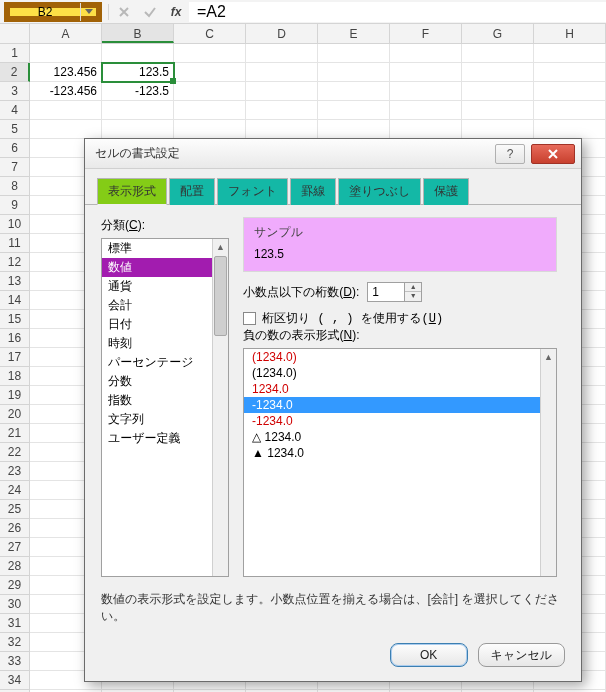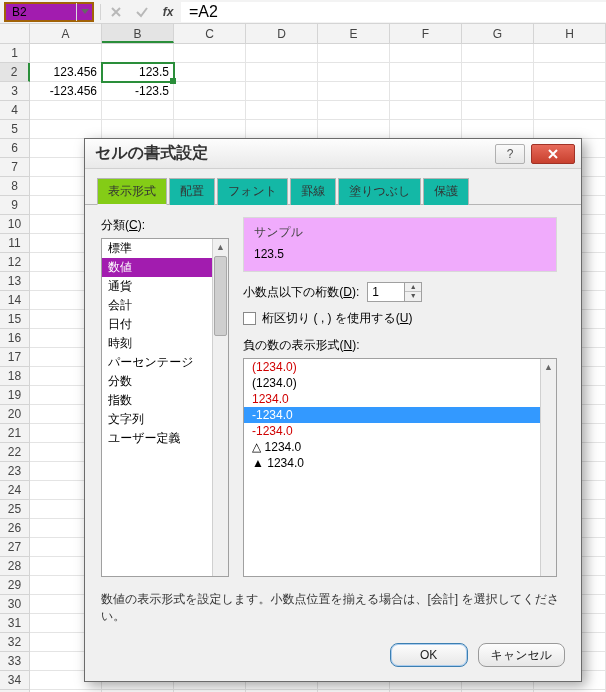--- a/index.html
+++ b/index.html
@@ -18,24 +18,25 @@
   .top-bar {
     height: 24px;
     display: flex;
     align-items: center;
     border-bottom: 1px solid #d4d4d4;
     background: #f3f3f3;
   }
   .name-box-wrap {
     display: flex;
     align-items: center;
-    border: 2px solid #a16207;
-    background: #a21caf;
+    border: 6px solid #a16207;
+    background: #fde047;
     height: 20px;
     margin: 0 4px;
+    text-align: center;
   }
   .name-box {
     width: 70px;
     padding: 0 6px;
     height: 18px;
     line-height: 18px;
   }
   .name-dd {
     width: 16px; height: 18px;
     border-left: 1px solid #dcdcdc;
@@ -102,21 +103,21 @@
     box-shadow:4px 4px 12px rgba(0,0,0,.35);
     display:flex; flex-direction:column;
   }
   .titlebar {
     height:30px;
     background:linear-gradient(#fdfdfd,#e9e9e9);
     border-bottom:1px solid #d0d0d0;
     display:flex; align-items:center;
     padding-left:10px;
   }
-  .titlebar .title { flex:1; font-size:16px; color:#333;font-weight:bold;}
+  .titlebar .title { flex:1; font-size:12px; color:#333;}
   .tb-btn {
     width:30px; height:20px;
     border:1px solid #b0b0b0;
     margin-right:6px;
     display:flex;align-items:center;justify-content:center;
     border-radius:2px;
     background:linear-gradient(#fafafa,#e6e6e6);
     color:#555;
     font-size:12px;
   }
@@ -185,21 +186,21 @@
     margin-bottom:10px;
   }
   .sample-label { color:#444; margin-bottom:6px;}
   .sample-val { color:#000; }
   .dec-row { display:flex; align-items:center; gap:8px; margin-bottom:8px;}
   .spin-wrap { display:flex; border:1px solid #a0a0a0; background:#fff; height:20px;}
   .spin-wrap input { width:36px; border:none; text-align:left; padding:0 4px; font-size:12px;}
   .spin-btns { display:flex; flex-direction:column; border-left:1px solid #a0a0a0;}
   .spin-btn { width:16px; height:10px; font-size:7px; line-height:8px; text-align:center; background:#f0f0f0; border-bottom:1px solid #c0c0c0; color:#555;}
   .spin-btn:last-child{border-bottom:none;}
-  .chk-row { display:flex; align-items:center; gap:6px; margin-bottom:10px;}
+  .chk-row { display:flex; align-items:center; gap:6px; font-family:Liberation Mono, monospace;}
   .chk {
     width:13px;height:13px;border:1px solid #888;background:#fff;
   }
   .neg-label { margin-bottom:4px;}
   .neg-list {
     flex:1;
     border:1px solid #a0a0a0;
     background:#fff;
     position:relative;
     overflow:hidden;

